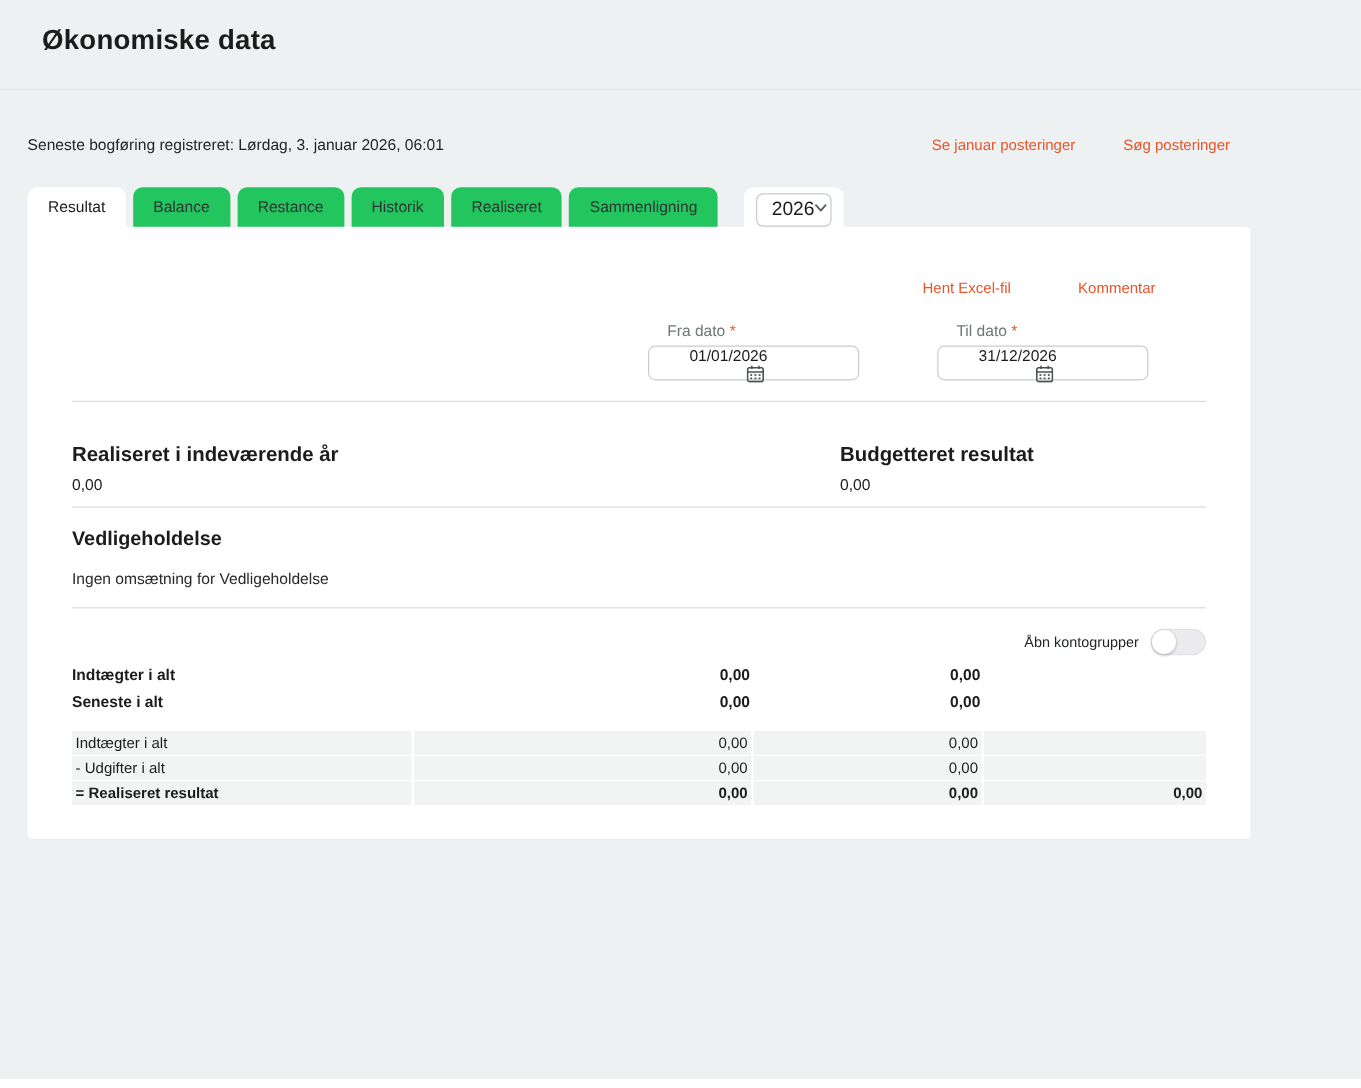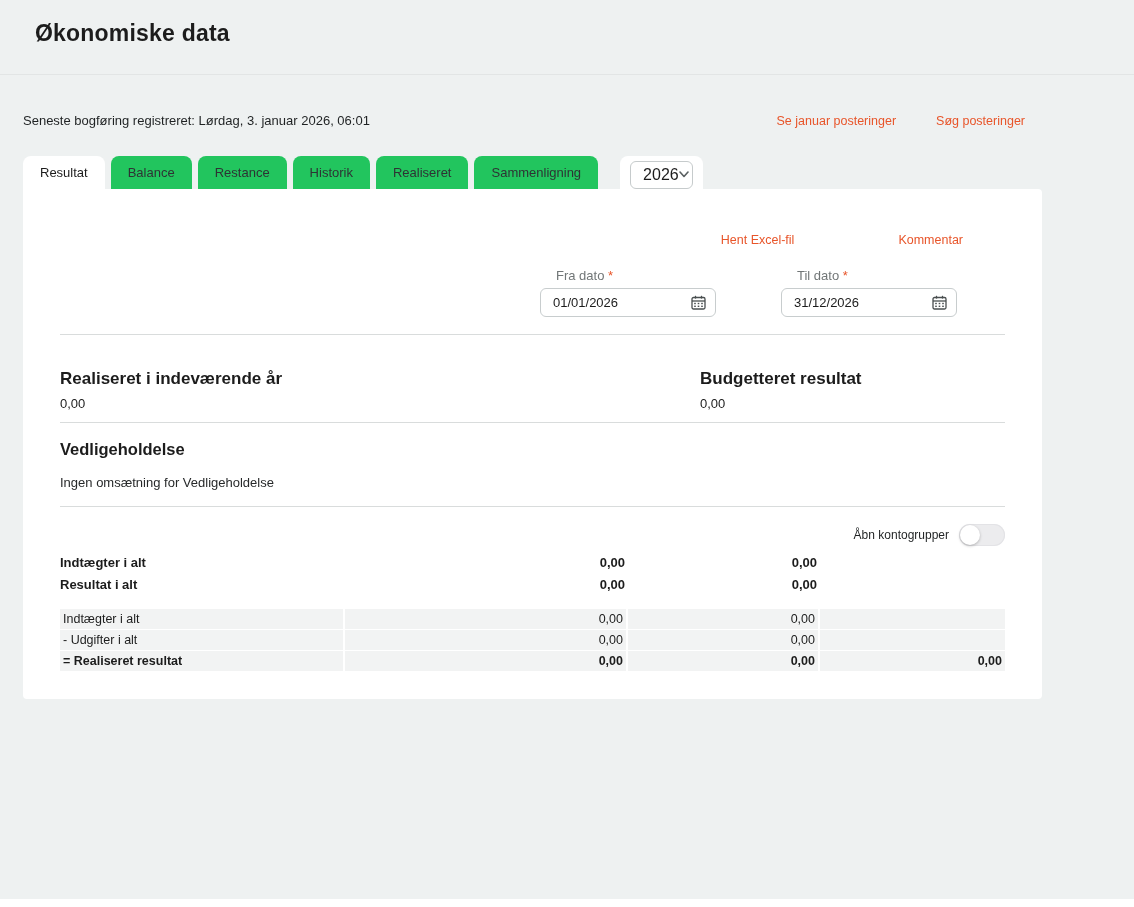--- a/index.html
+++ b/index.html
@@ -33,28 +33,28 @@
   .select-box { width:63px; height:28px; background:#fff; border:1px solid #c6cbcc;
                 border-radius:6px; display:flex; align-items:center;
                 justify-content:space-between; padding:0 9px 0 12px;
                 font-size:16px; color:#1c1c1c; cursor:pointer; }
   .chev { color:#5a6061; font-size:10px; line-height:1; }
 
   
   .card { margin-left:23px; width:1019px; background:#ffffff;
           border-radius:0 4px 4px 4px; padding:0 37px 27px 37px; }
 
-  .card-links { display:flex; justify-content:flex-end; gap:104px; padding:44px 42px 0 0; }
+  .card-links { display:flex; justify-content:flex-end; gap:56px; padding:44px 42px 0 0; }
 
   .dates-row { display:flex; gap:65px; margin:21px 0 0 480px; }
   .field-label { font-size:13px; color:#717677; margin-bottom:5px;padding-left:16px; }
   .req { color:#e8552a; }
   .date-input { width:176px; height:29px; border:1px solid #c8cdce; border-radius:6px;
                 background:#fff; display:flex; align-items:center;
-                justify-content:space-between; padding:0 9px 0 12px; }
+                justify-content:space-between; padding:0 9px 0 12px;flex-direction:column; }
   .date-input input { border:none; outline:none; width:110px; font-size:13px;
                       color:#1c1c1c; font-family:"Liberation Sans",sans-serif; background:transparent; }
   .cal-icon svg { display:block; }
 
   .hr { border:none; border-top:1px solid #d9dcdc; margin-top:17px; }
   .hr2 { margin-top:11px; } .hr3 { margin-top:16px; }
 
   .summary { display:flex; margin-top:13px; }
   .summary-col1 { width:640px; }
   .summary-title { font-size:17px; font-weight:bold;margin-top:21px; }
@@ -210,21 +210,21 @@
   </div>
 
   <div class="totals">
     <div class="grid-row">
       <div>Indtægter i alt</div>
       <div class="num">0,00</div>
       <div class="num">0,00</div>
       <div class="num"></div>
     </div>
     <div class="grid-row">
-      <div>Resultat i alt</div>
+      <div>Seneste i alt</div>
       <div class="num">0,00</div>
       <div class="num">0,00</div>
       <div class="num"></div>
     </div>
   </div>
 
   <div class="result-table">
     <div class="grid-row">
       <div class="cell label">Indtægter i alt</div>
       <div class="cell num">0,00</div>

